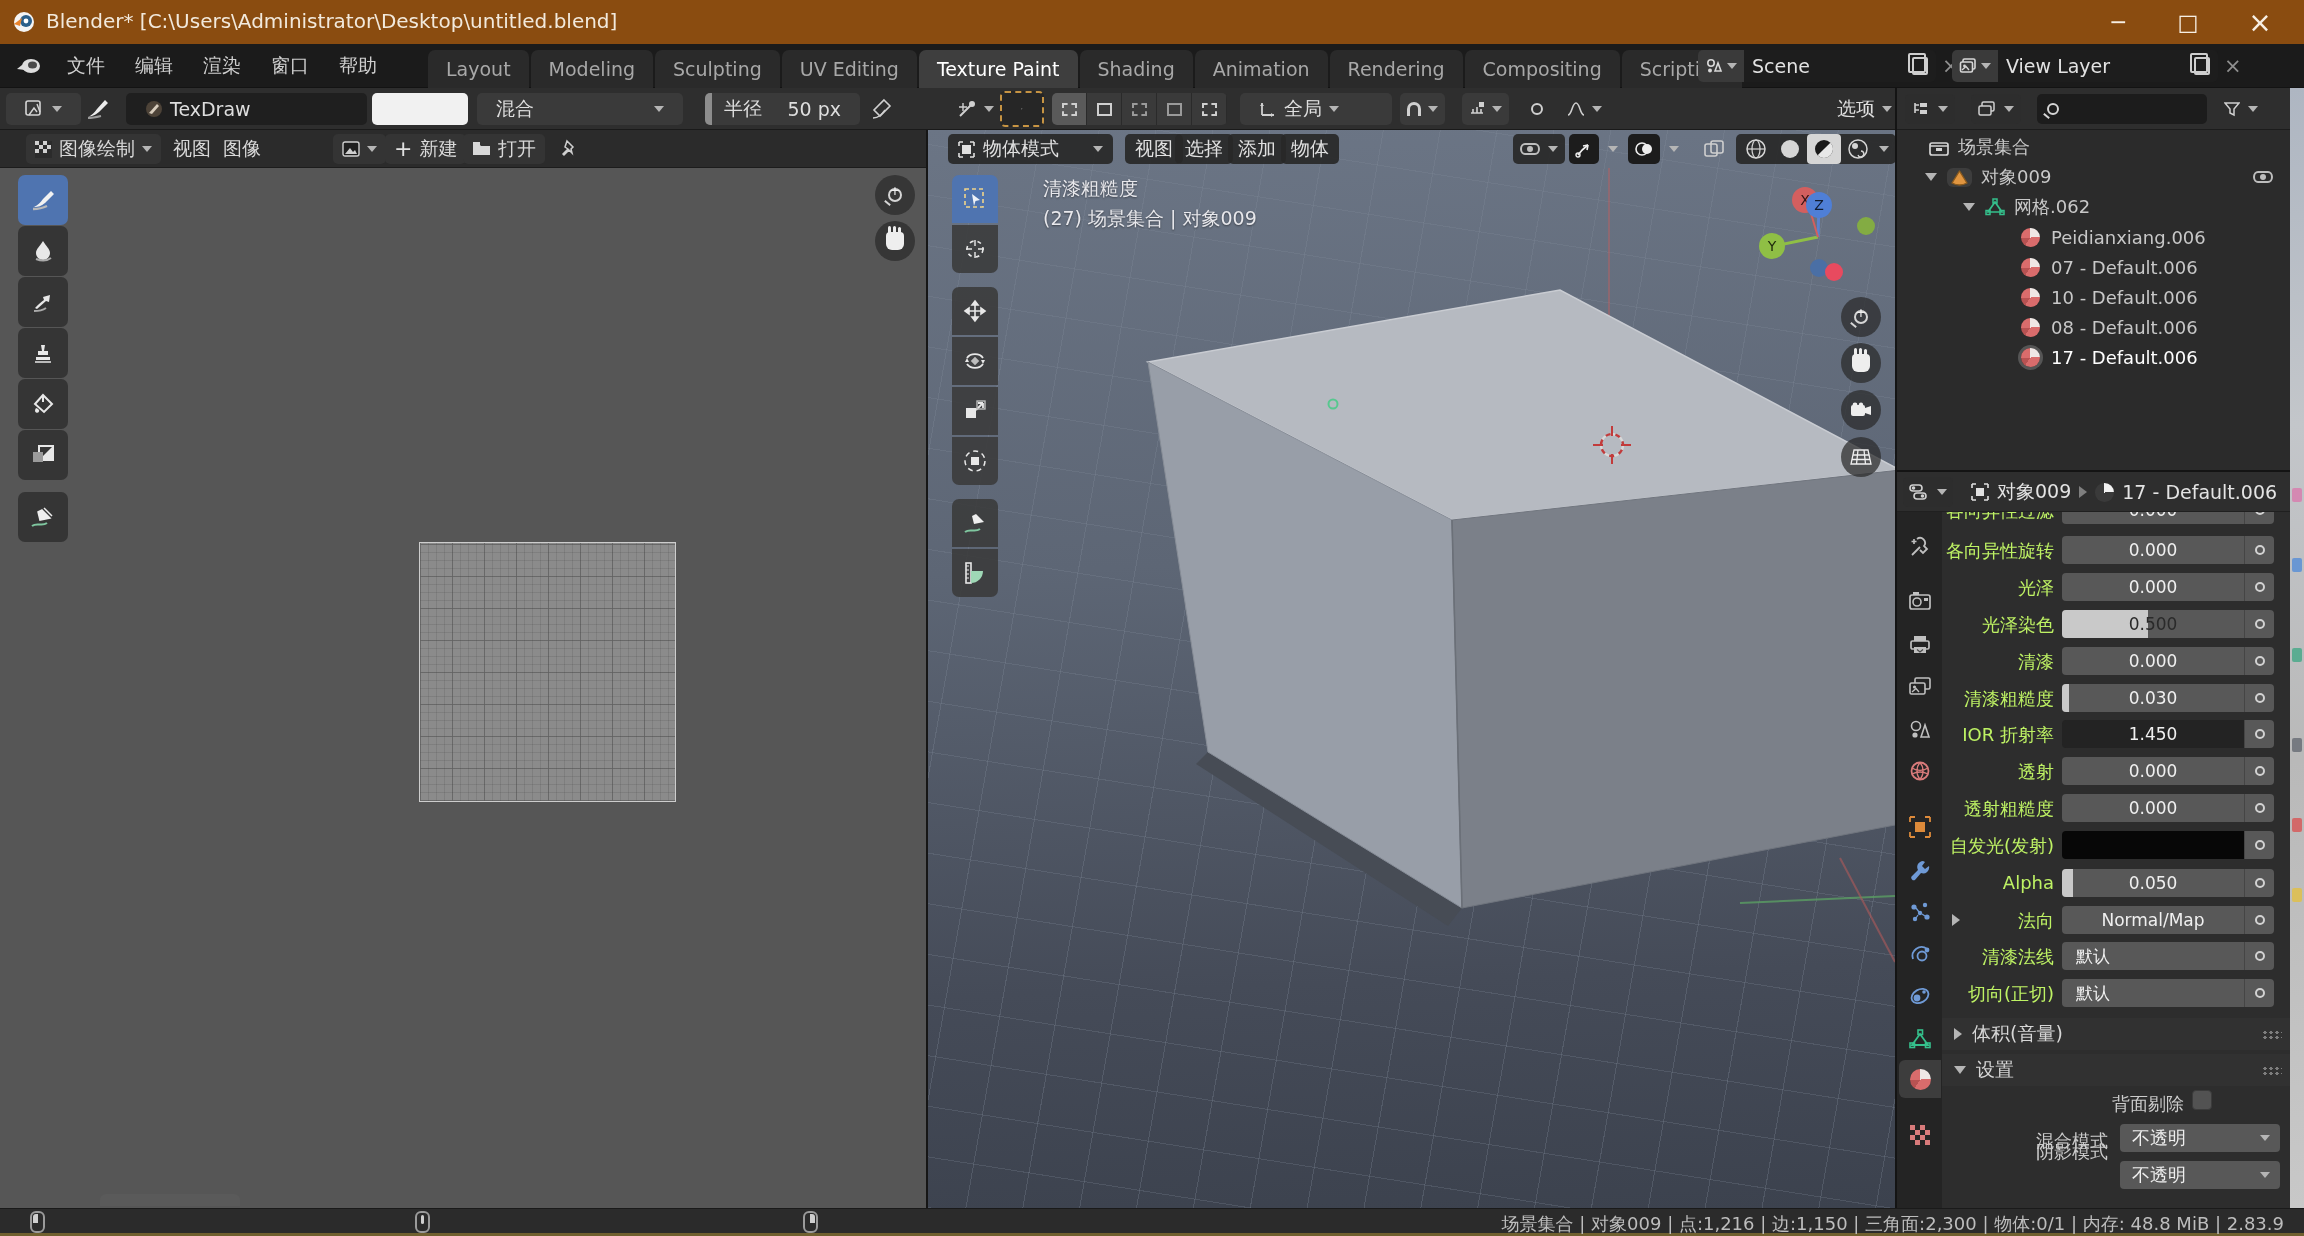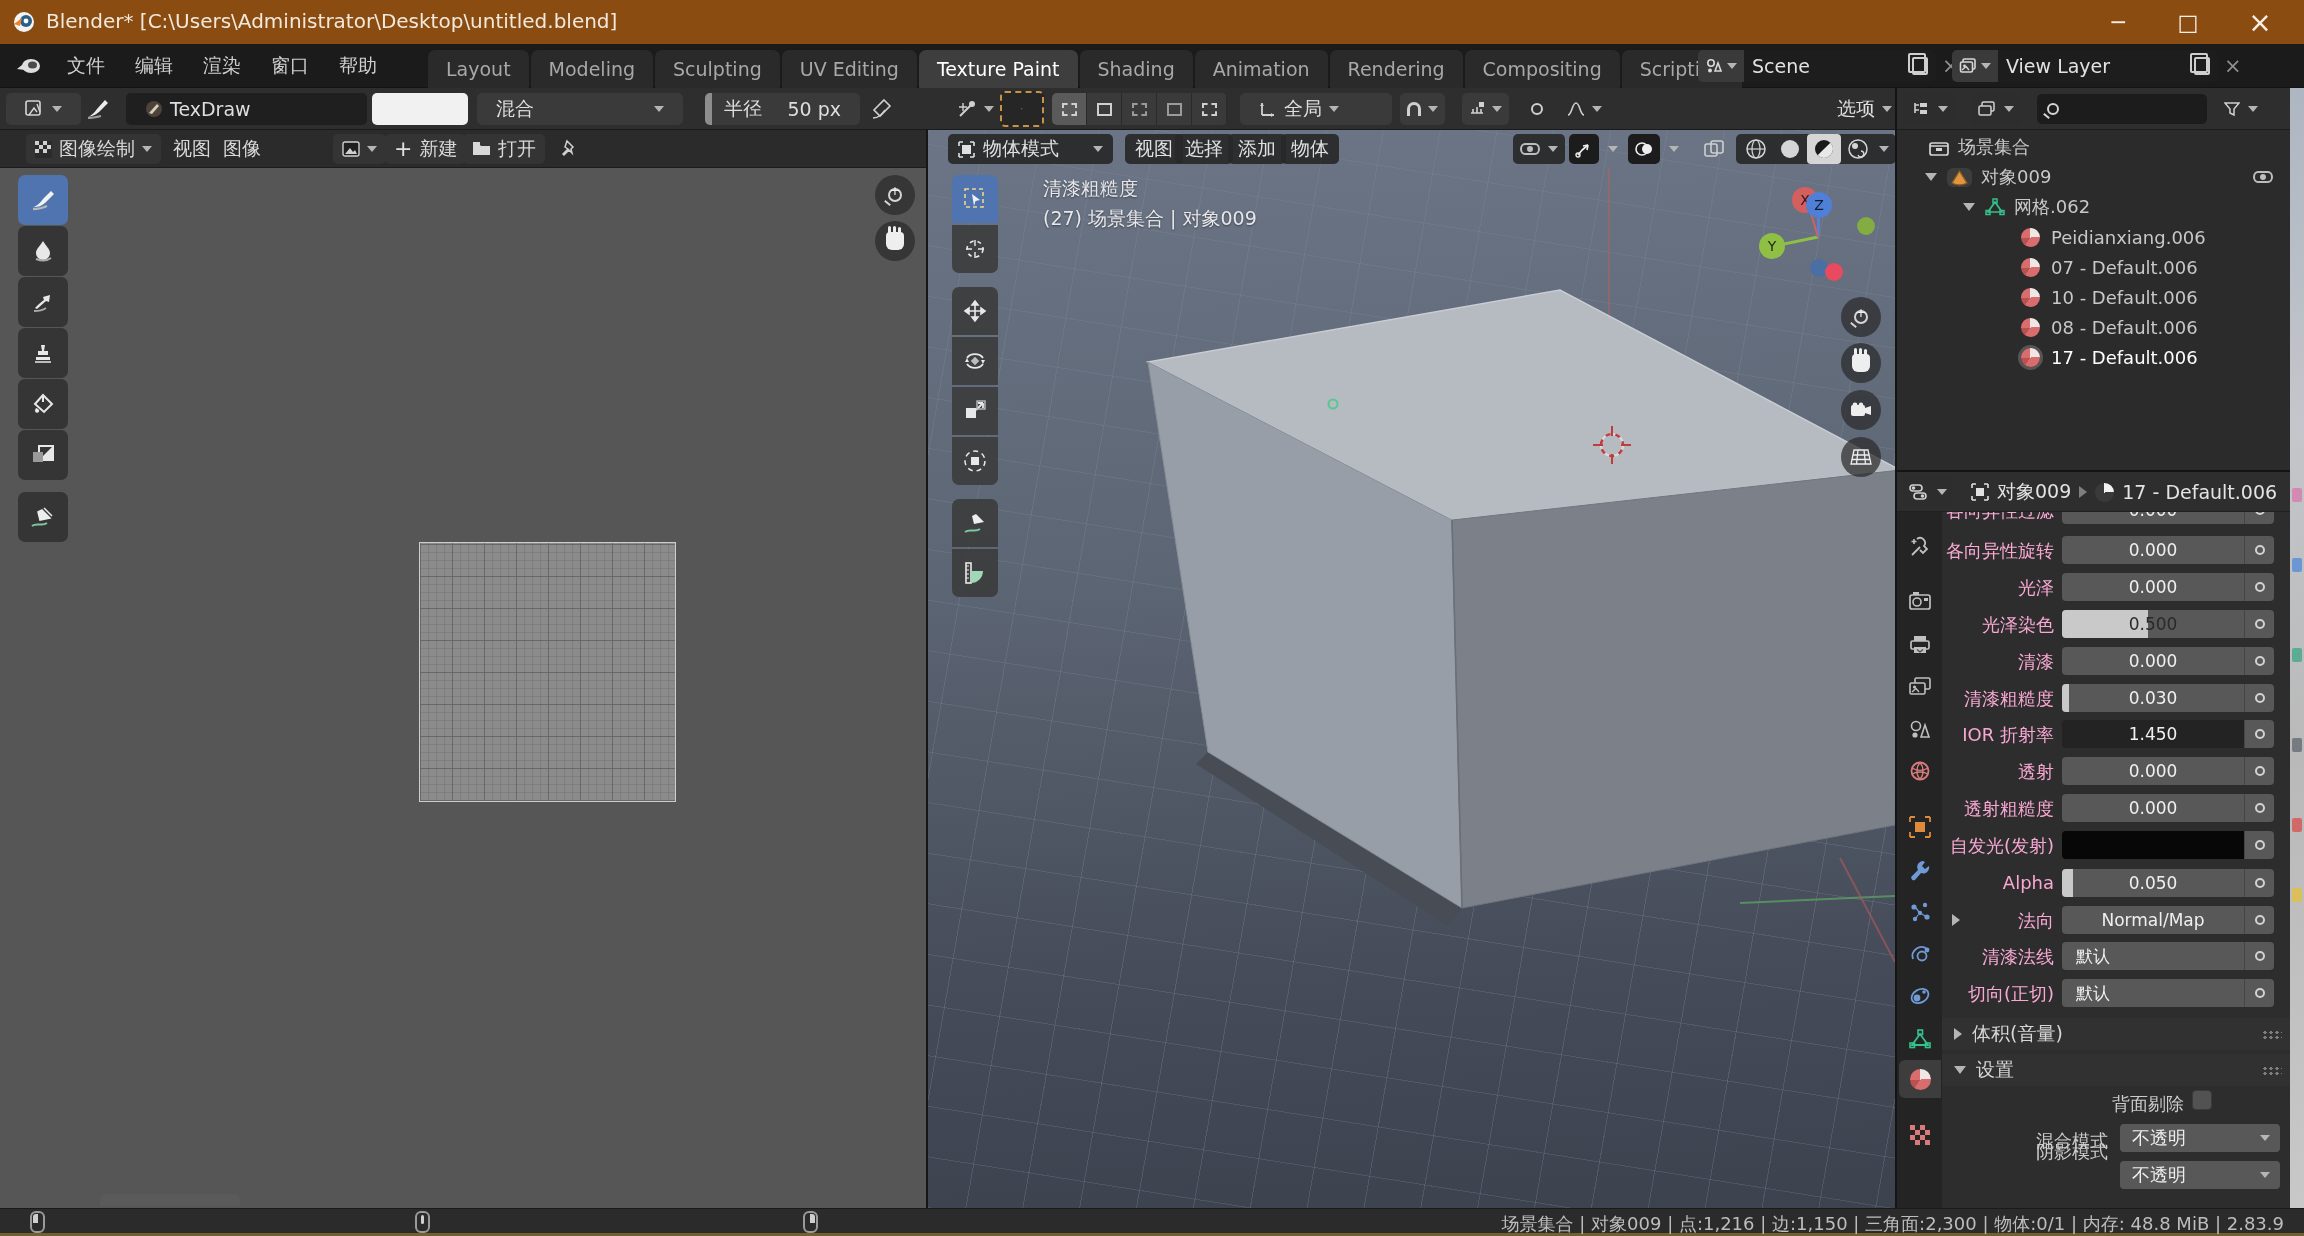--- a/index.html
+++ b/index.html
@@ -83,21 +83,21 @@
 .eyeic:after{content:"";position:absolute;left:5px;top:1px;width:6px;height:6px;background:#bdbdbd;border-radius:50%}
 
 
 .props{left:1895px;top:470px;width:395px;height:738px;background:#2d2d2d;border-left:2px solid #141414;border-top:2px solid #141414}
 .phdr{position:absolute;left:0;top:0;width:100%;height:40px;background:#2e2e2e;border-bottom:1px solid #202020}
 .ptabs{position:absolute;left:0;top:40px;width:45px;height:698px;background:#242424}
 .ptab{position:absolute;left:2px;width:42px;height:38px;display:flex;align-items:center;justify-content:center}
 .ptab.sel{background:#3d3d3d;border-radius:6px 0 0 6px}
 .pcontent{position:absolute;left:45px;top:40px;width:350px;height:698px;overflow:hidden}
 .prow{position:absolute;left:0;width:100%;height:28px}
-.plab{position:absolute;right:238px;top:3px;font-size:18px;color:#f9a8d4;white-space:nowrap}
+.plab{position:absolute;right:238px;top:3px;font-size:18px;color:#bef264;white-space:nowrap}
 .wg{position:absolute;left:120px;top:0;width:212px;height:28px;display:flex;border-radius:4px;overflow:hidden}
 .sl{flex:1;background:#585858;position:relative;display:flex;align-items:center;justify-content:center}
 .fl{position:absolute;left:0;top:0;bottom:0;background:#c9c9c9}
 .vv{position:relative;font-size:17px;color:#f0f0f0}
 .kf{width:30px;background:#585858;border-left:1px solid #454545;display:flex;align-items:center;justify-content:center;flex:none}
 .dk .sl{background:#232323}
 .blk .sl{background:#070707}
 .lft .vv{position:absolute;left:14px}
 .dark-t{color:#2a2a2a}
 .ppanel{position:absolute;left:0;width:100%;height:32px;display:flex;align-items:center;gap:10px;padding-left:12px;font-size:19px;color:#d6d6d6;background:#313131}

